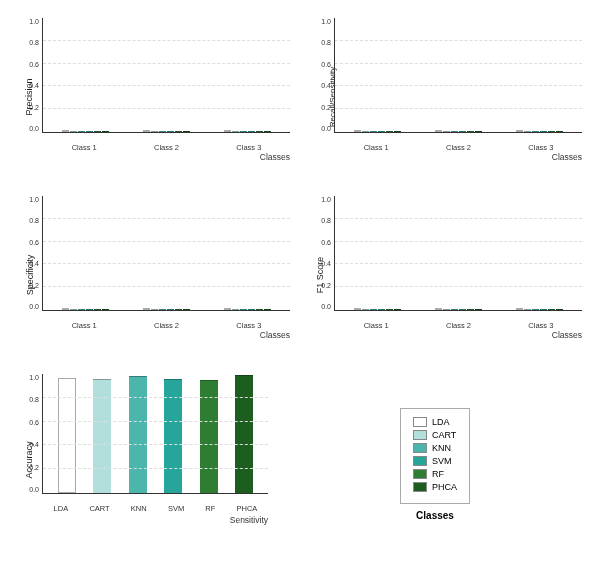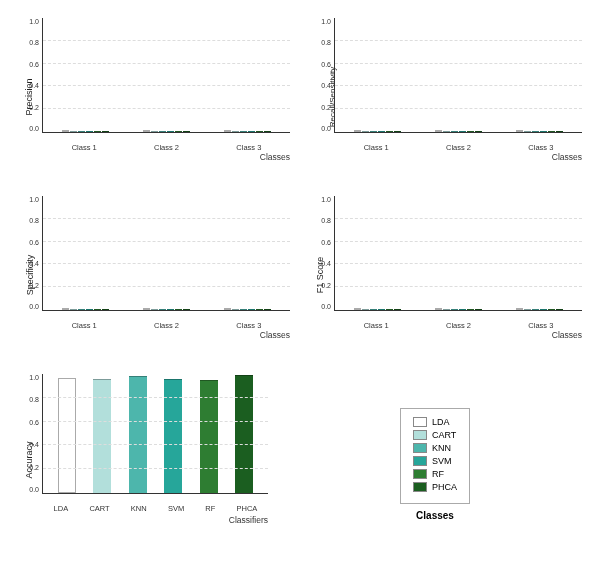--- a/index.html
+++ b/index.html
@@ -365,21 +365,21 @@
           </div>
         </div>
         <div class="x-axis-labels" style="bottom:-20px; font-size:7.5px;">
           <span>LDA</span>
           <span>CART</span>
           <span>KNN</span>
           <span>SVM</span>
           <span>RF</span>
           <span>PHCA</span>
         </div>
-        <div class="x-axis-title" style="bottom:-32px;">Classifiers</div>
+        <div class="x-axis-title" style="bottom:-32px;">Sensitivity</div>
       </div>
     </div>
 
     <div style="padding: 20px 10px; flex:1; display:flex; flex-direction:column; align-items:center; justify-content:center;">
       <div class="legend-box">
         <div class="legend-item">
           <div class="legend-swatch" style="background:#ffffff; border:1px solid #888;"></div>
           <span>LDA</span>
         </div>
         <div class="legend-item">

